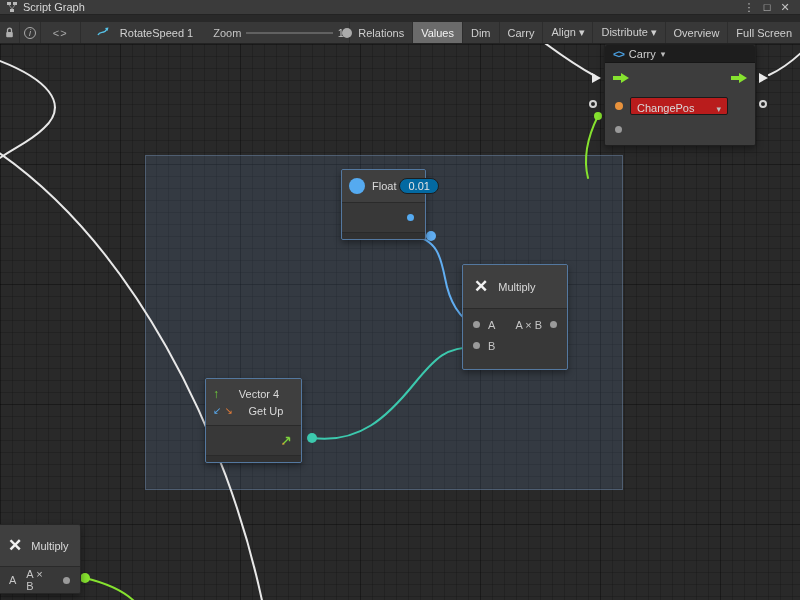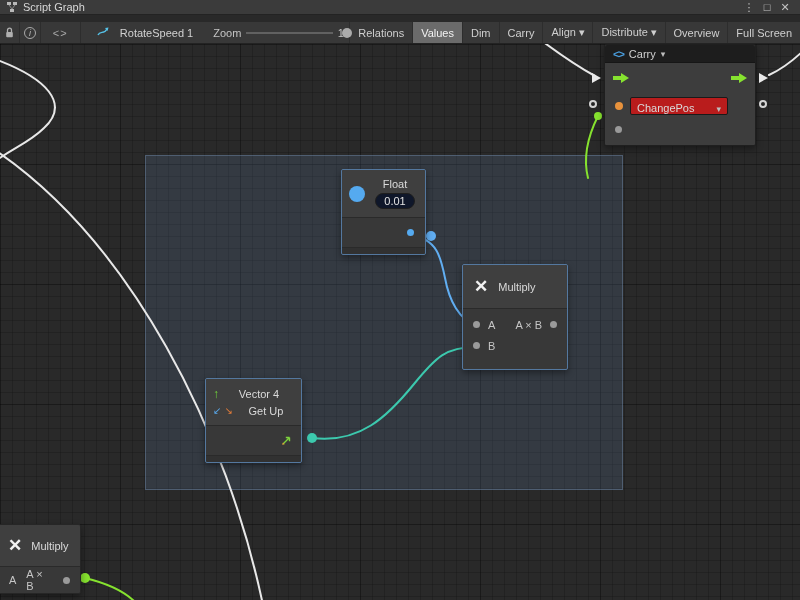--- a/index.html
+++ b/index.html
@@ -69,22 +69,22 @@
   .node-header{background:#3f3f3f;border-bottom:1px solid #2a2a2a;display:flex;align-items:center;border-radius:2px 2px 0 0;}
   .node-title{color:#dadada;}
   .node-footer{height:7px;background:#313131;border-top:1px solid #2a2a2a;border-radius:0 0 2px 2px;}
   .port{width:7px;height:7px;border-radius:50%;background:var(--port-gray);flex:0 0 auto;}
   .port-label{color:#c6c6c6;}
   .flex-sp{flex:1;}
   
   .float-node{left:341px;top:125px;width:85px;}
   .float-header{padding:8px 7px;gap:7px;}
   .float-icon{width:16px;height:16px;border-radius:50%;background:var(--float-blue);flex:0 0 auto;}
-  .float-col{display:flex;flex-direction:column;align-items:center;gap:3px;flex:1;}
-  .value-field{background:#0f172a;border:1px solid #1e1e1e;border-radius:8px;padding:1px 8px;color:#e4e4e4;}
+  .float-col{display:flex;flex-direction:row;align-items:center;gap:3px;flex:1;}
+  .value-field{background:#0369a1;border:1px solid #1e1e1e;border-radius:8px;padding:1px 8px;color:#e4e4e4;}
   .float-body{position:relative;height:29px;}
   .float-body .port{position:absolute;right:11px;top:11px;}
   .blue-port{background:var(--float-blue)!important;}
   
   .mul-node{left:462px;top:220px;width:106px;}
   .mul-header{padding:13px 11px;gap:10px;}
   .x-icon{font-size:17px;font-weight:bold;color:#f2f2f2;line-height:1;}
   .mul-body{padding:5px 0 13px;}
   .mul-row{height:21px;display:flex;align-items:center;gap:8px;padding:0 10px;}
   

